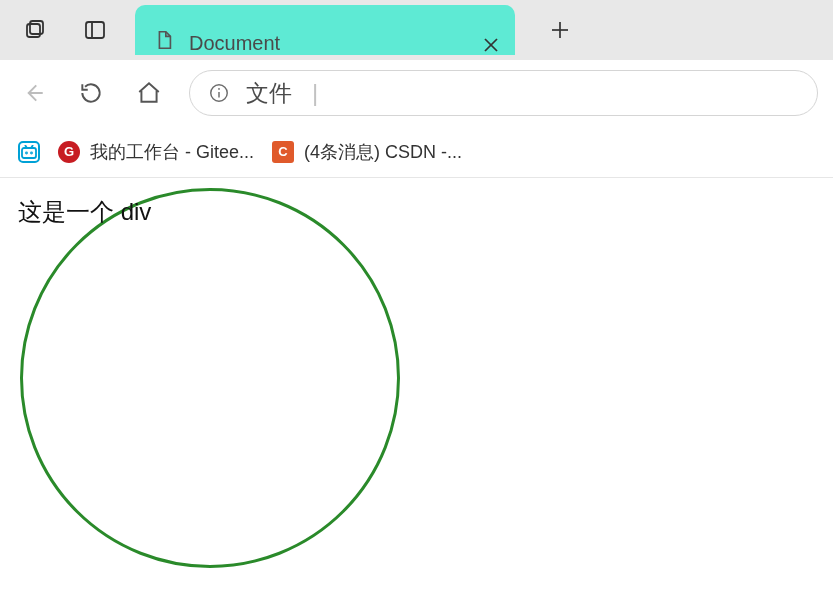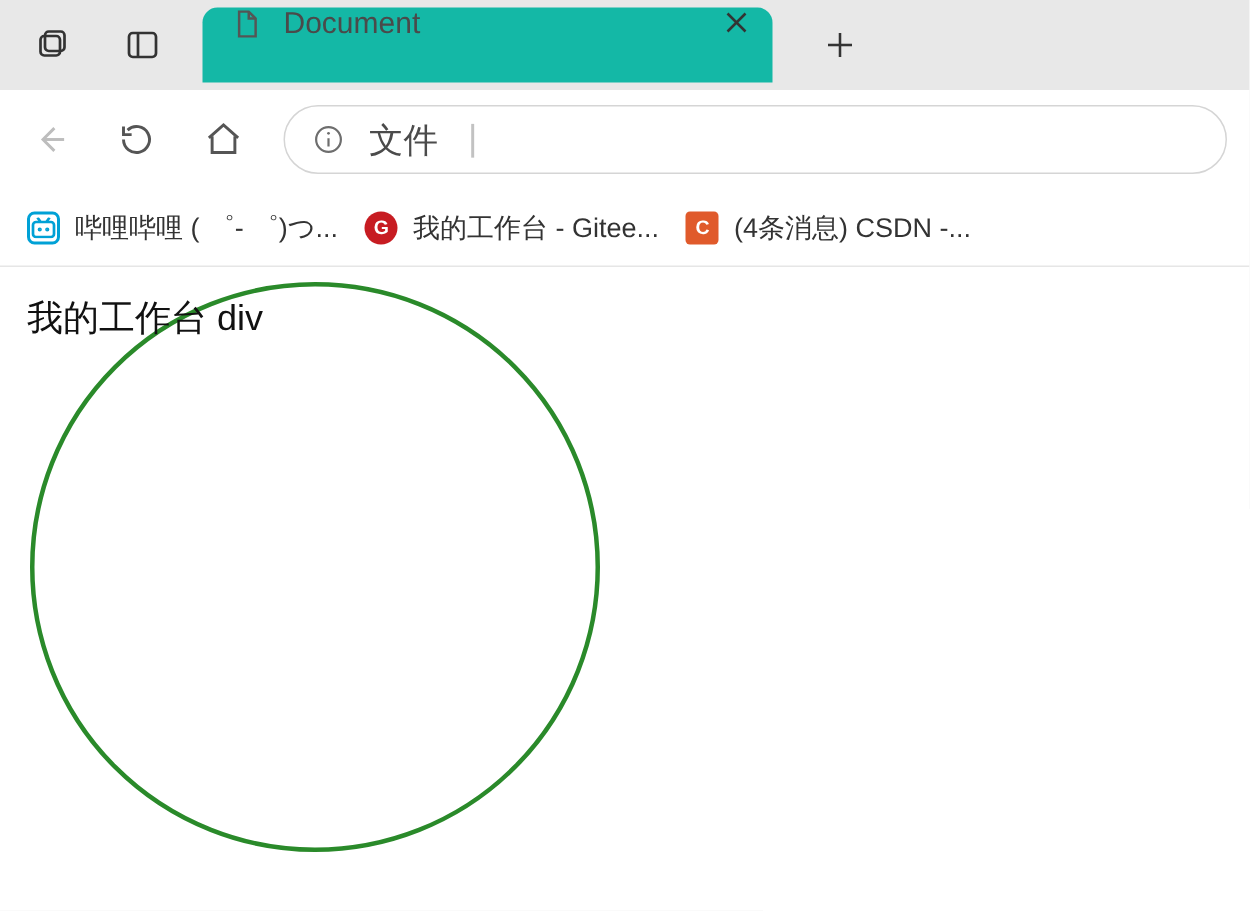--- a/index.html
+++ b/index.html
@@ -22,26 +22,26 @@
     }
     .tab-bar .leading-icon {
       width: 40px;
       height: 40px;
       display: flex;
       align-items: center;
       justify-content: center;
       color: #333;
     }
     .tab {
-      background: #14b8a6;
+      background: #5eead4;
       height: 50px;
       border-top-left-radius: 10px;
       border-top-right-radius: 10px;
       display: flex;
-      align-items: flex-start;
+      align-items: flex-end;
       padding: 0 14px 0 18px;
       gap: 14px;
       min-width: 380px;
       color: #333;
     }
     .tab .tab-title {
       flex: 1;
       font-size: 20px;
       color: #4a4a4a;
     }
@@ -253,30 +253,29 @@
   <div class="bookmark">
     <span class="favicon bili">
       <svg width="18" height="14" viewBox="0 0 18 14" fill="none" stroke="#00a1d6" stroke-width="1.8">
         <rect x="2" y="3" width="14" height="10" rx="2"></rect>
         <line x1="5" y1="0" x2="7" y2="3"></line>
         <line x1="13" y1="0" x2="11" y2="3"></line>
         <circle cx="6.5" cy="8" r="0.5" fill="#00a1d6"></circle>
         <circle cx="11.5" cy="8" r="0.5" fill="#00a1d6"></circle>
       </svg>
     </span>
-    <span>哔哩哔哩 ( ゜- ゜)つ...</span>
   </div>
 
   <div class="bookmark">
     <span class="favicon gitee">G</span>
     <span>我的工作台 - Gitee...</span>
   </div>
 
   <div class="bookmark">
     <span class="favicon csdn">C</span>
     <span>(4条消息) CSDN -...</span>
   </div>
 </div>
 
 <div class="page">
-  <div class="demo-text">我的工作台 div</div>
+  <div class="demo-text">这是一个 div</div>
   <div class="demo-circle"></div>
 </div>
 
 </body></html>

